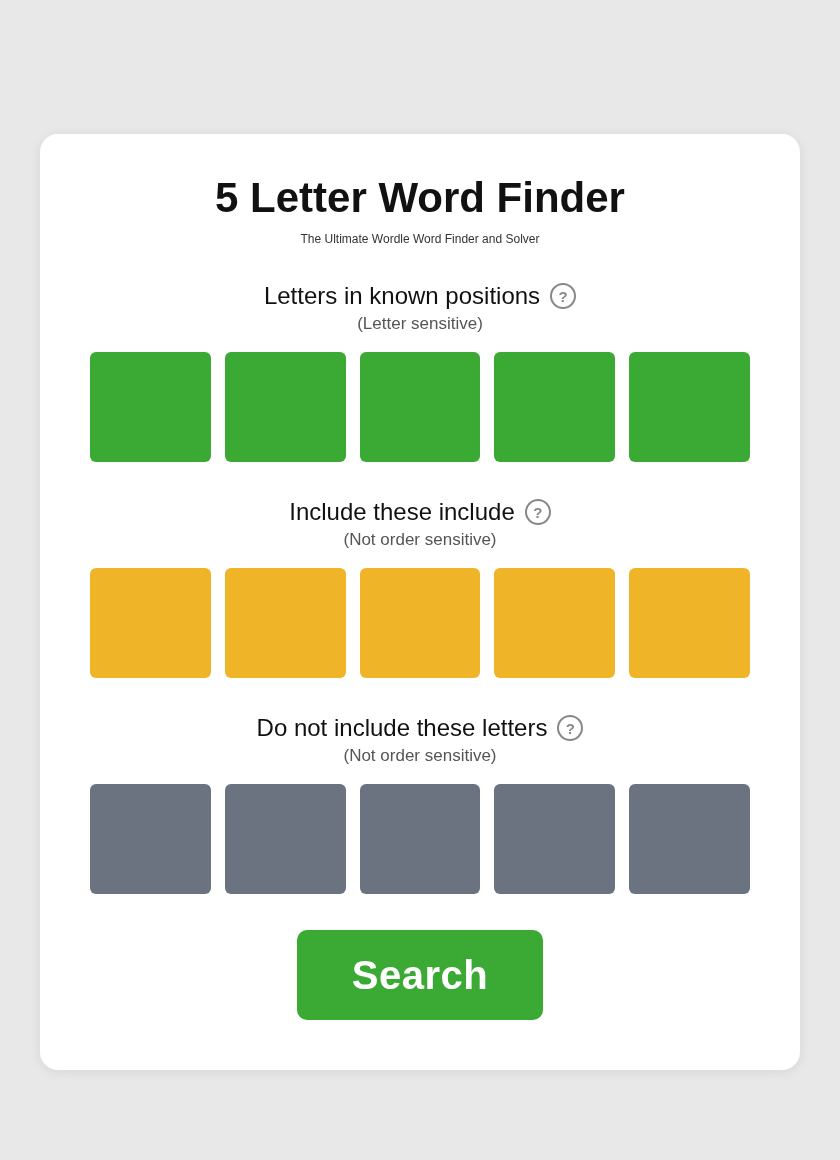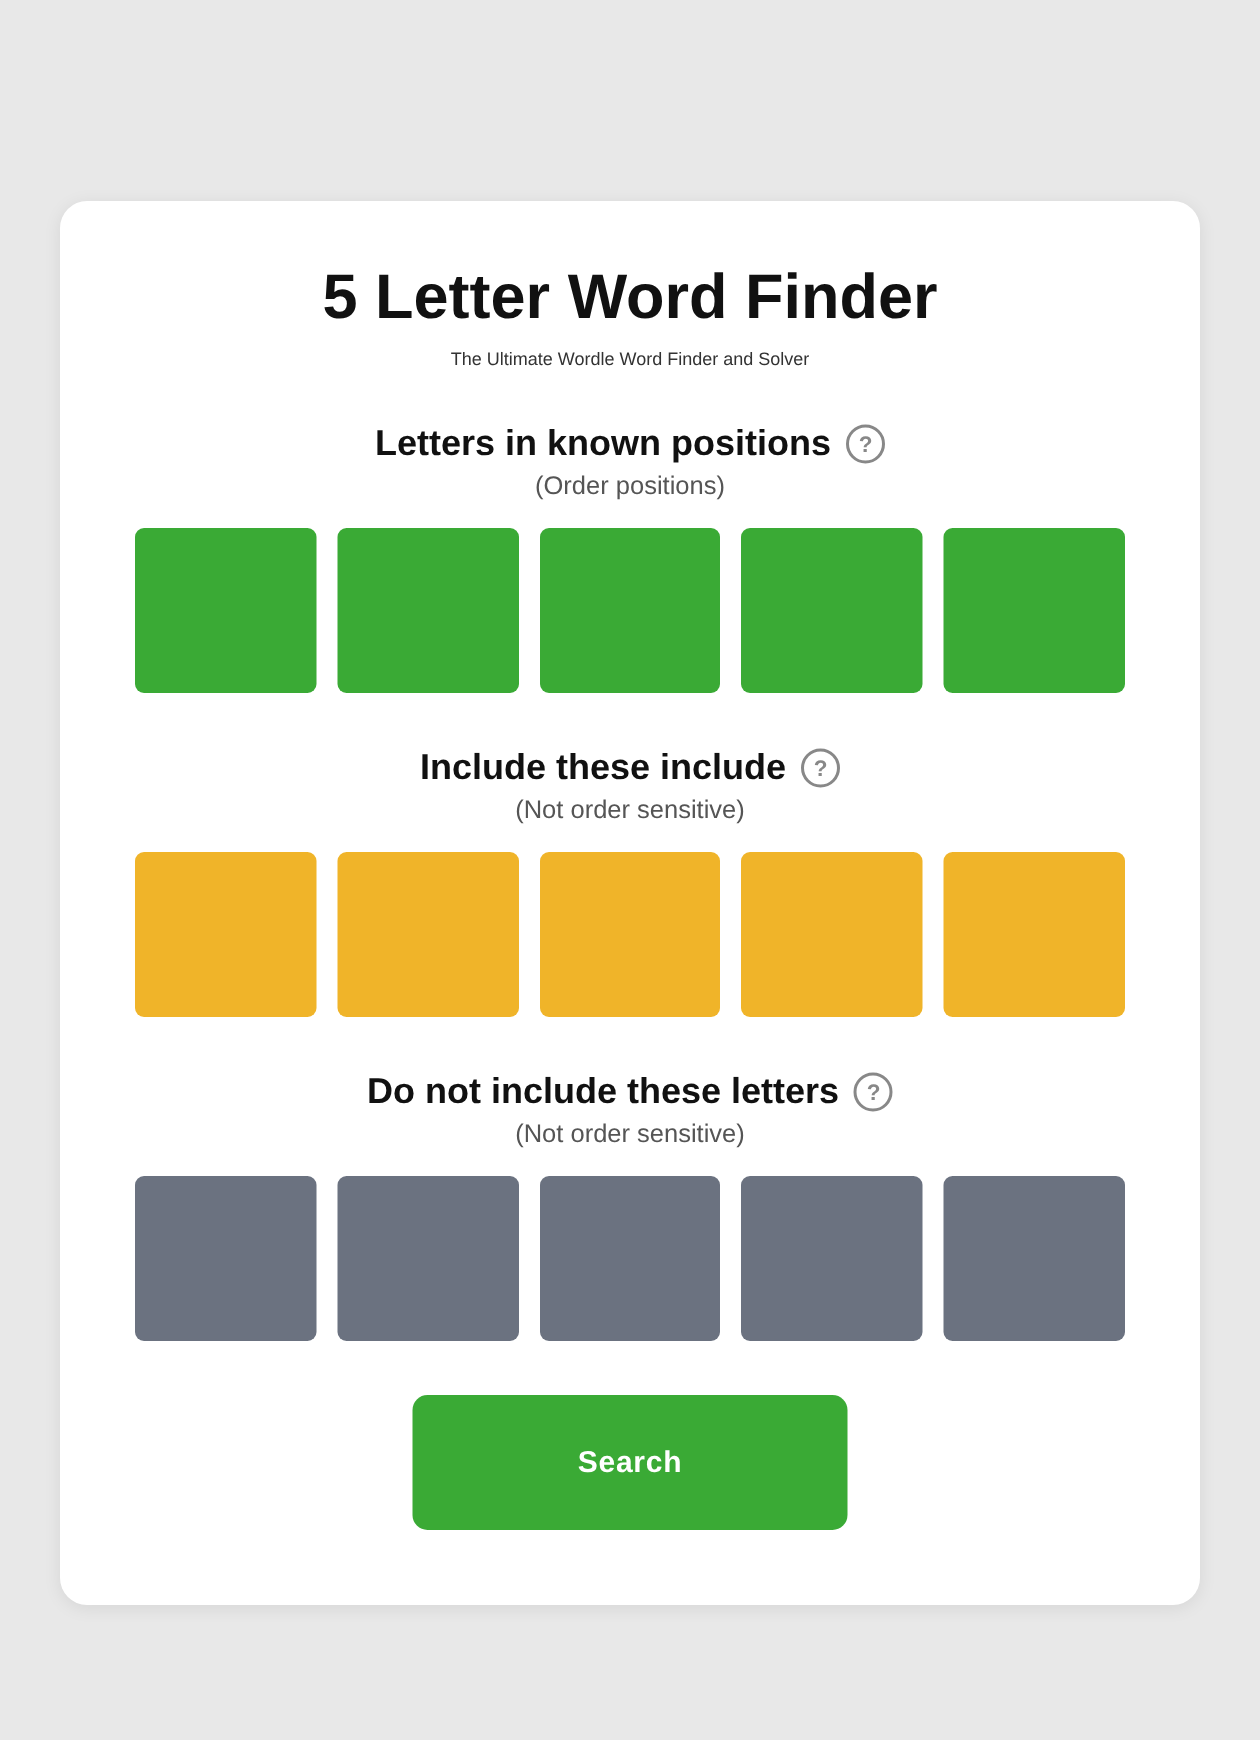--- a/index.html
+++ b/index.html
@@ -50,21 +50,21 @@
     .section-header {
       display: flex;
       align-items: center;
       justify-content: center;
       gap: 10px;
       margin-bottom: 4px;
     }
 
     .section-title {
       font-size: 24px;
-      font-weight: 700;
+      font-weight: 400;
       color: #111;
     }
 
     .help-icon {
       width: 26px;
       height: 26px;
       border: 2px solid #888;
       border-radius: 50%;
       display: flex;
       align-items: center;
@@ -113,25 +113,25 @@
       background-color: #f0b429;
     }
 
     .tile-gray {
       background-color: #6b7280;
     }
 
     .search-button {
       display: block;
       margin: 10px auto 0 auto;
-      width: 290px;
+      width: 246px;
       height: 90px;
       background-color: #3aaa35;
       color: white;
-      font-size: 20px;
+      font-size: 40px;
       font-weight: 700;
       border: none;
       border-radius: 10px;
       cursor: pointer;
       letter-spacing: 0.5px;
     }
   </style>
 </head>
 <body>
 
@@ -139,21 +139,21 @@
   <h1 class="main-title">5 Letter Word Finder</h1>
   <p class="subtitle">The Ultimate Wordle Word Finder and Solver</p>
 
   <div class="section">
     <div class="section-header">
       <span class="section-title">Letters in known positions</span>
       <div class="help-icon">
         <span>?</span>
       </div>
     </div>
-    <p class="section-subtitle">(Order positions)</p>
+    <p class="section-subtitle">(Letter sensitive)</p>
     <div class="tiles-row">
       <button class="tile tile-green"></button>
       <button class="tile tile-green"></button>
       <button class="tile tile-green"></button>
       <button class="tile tile-green"></button>
       <button class="tile tile-green"></button>
     </div>
   </div>
 
   <div class="section">

